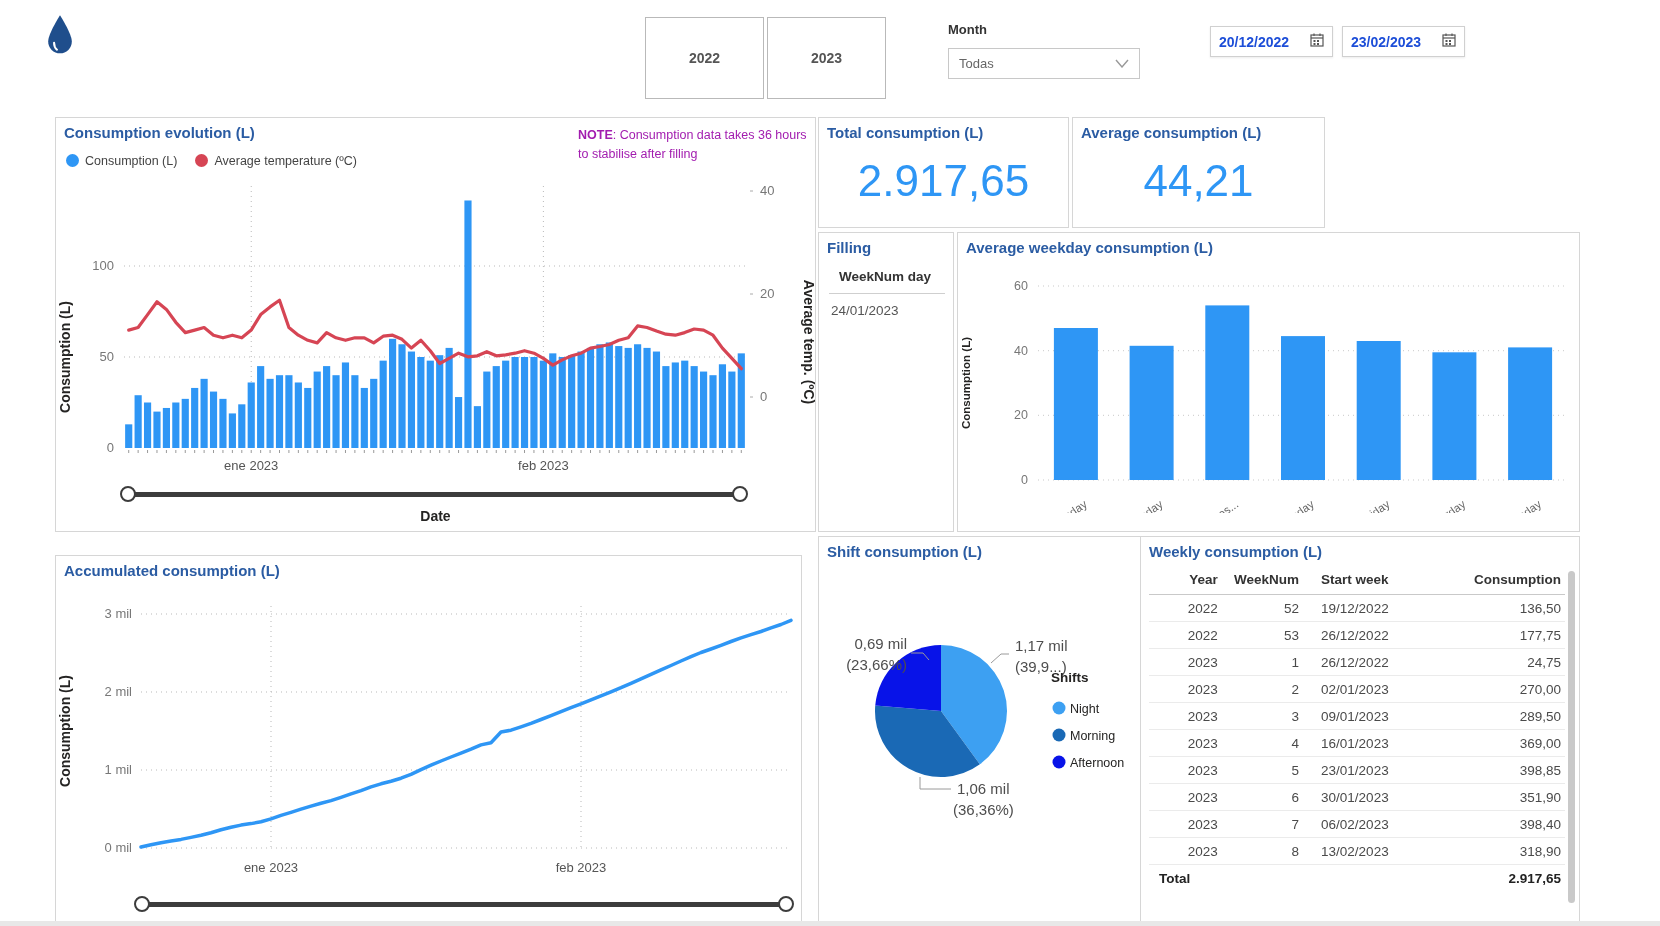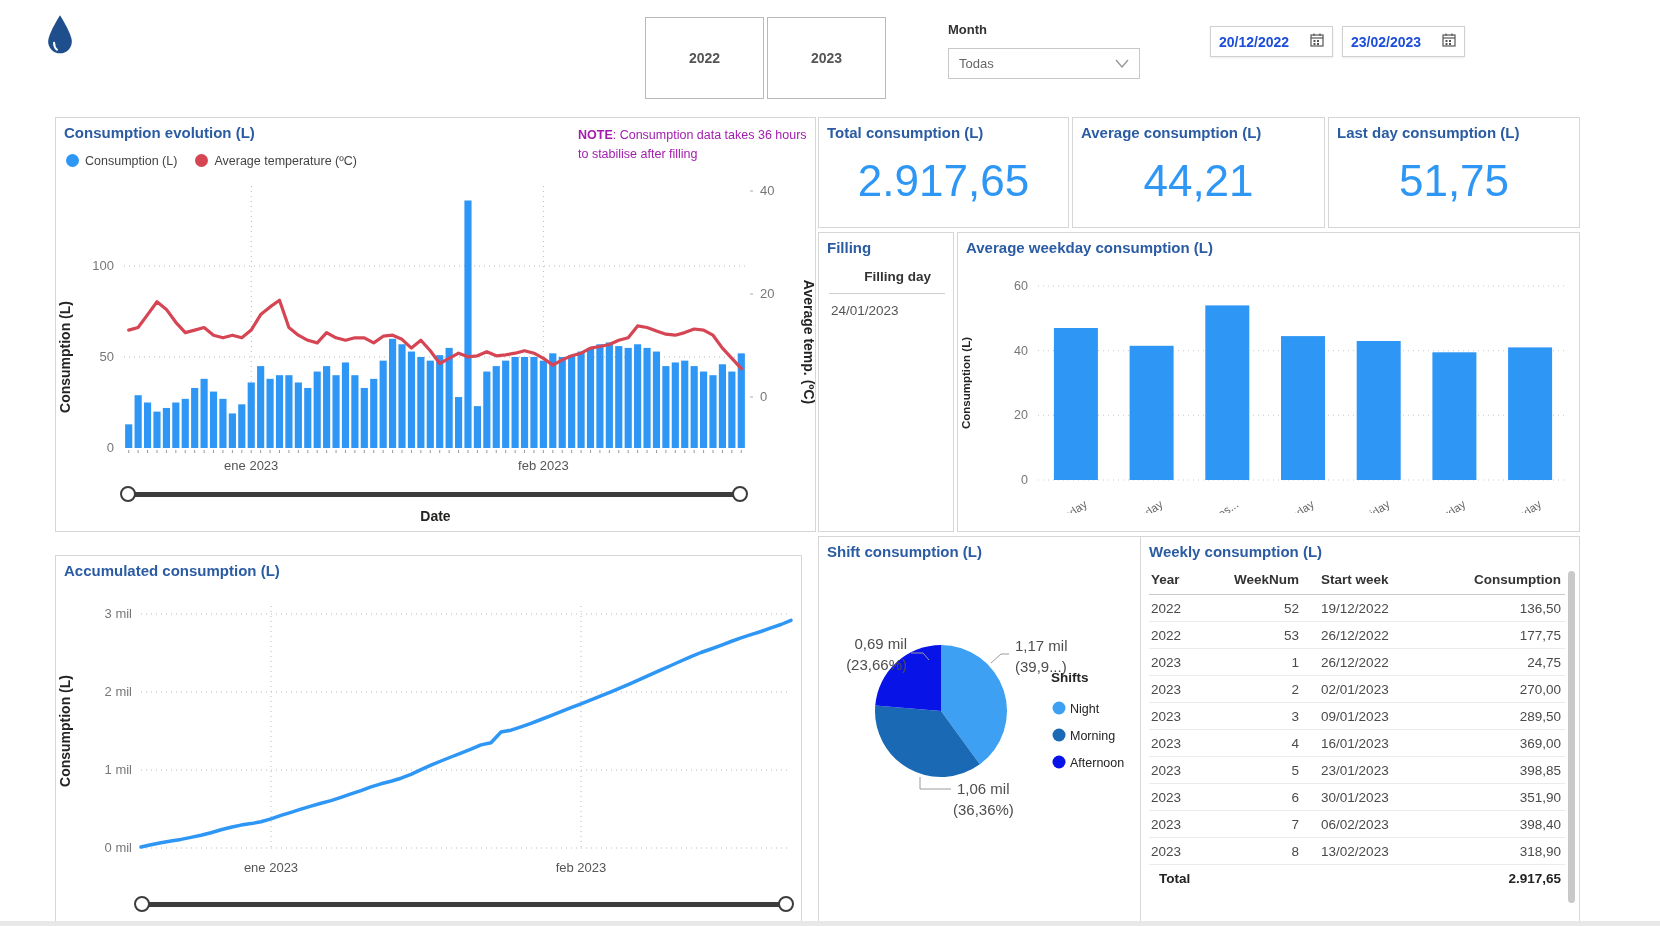--- a/index.html
+++ b/index.html
@@ -48,21 +48,21 @@
   
   .fill-col-hdr { position:absolute; left:0; right:8px; top:36px; text-align:right; font-size:13.5px; font-weight:bold; color:#333; padding-right:14px; }
   .fill-sep { position:absolute; left:10px; right:8px; top:60px; height:1px; background:#cfcfcf; }
   .fill-val { position:absolute; left:12px; top:70px; font-size:13.5px; color:#555; }
 
   
   .tbl-wrap { position:absolute; left:8px; right:14px; top:30px; }
   table.wk { width:100%; border-collapse:collapse; font-size:13.5px; color:#4a4a4a; }
   table.wk th { font-weight:bold; color:#333; padding:5px 2px 7px; border-bottom:1px solid #c9c9c9; }
   table.wk td { padding:5.5px 2px; border-bottom:1px solid #ebebeb; }
-  table.wk .c0 { width:17%; text-align:left; }
+  table.wk .c0 { width:17%; text-align:right; }
   table.wk .c1 { width:21%; text-align:right; padding-right:8px; }
   table.wk .c2 { width:33%; text-align:left; padding-left:14px; }
   table.wk .c3 { width:29%; text-align:right; padding-right:4px; }
   table.wk tr.total td { font-weight:bold; color:#222; border-bottom:none; border-top:1px solid #d5d5d5; }
   table.wk tr.total .c0 { text-align:left; padding-left:10px; }
   .tbl-scrollbar { position:absolute; right:4px; top:34px; width:7px; height:332px; background:#c9c9c9; border-radius:4px; }
 
   svg text { font-family:"Liberation Sans","DejaVu Sans",sans-serif; }
 </style>
 </head>
@@ -296,28 +296,24 @@
   </div>
 
   <div class="card" id="card-kpi-total">
     <div class="card-title">Total consumption (L)</div>
     <div class="kpi-value">2.917,65</div>
   </div>
   <div class="card" id="card-kpi-avg">
     <div class="card-title">Average consumption (L)</div>
     <div class="kpi-value">44,21</div>
   </div>
-  <div class="card" id="card-kpi-last">
-    <div class="card-title">Last day consumption (L)</div>
-    <div class="kpi-value">51,75</div>
-  </div>
 
   <div class="card" id="card-filling">
     <div class="card-title">Filling</div>
-    <div class="fill-col-hdr">Filling day</div>
+    <div class="fill-col-hdr">WeekNum day</div>
     <div class="fill-sep"></div>
     <div class="fill-val">24/01/2023</div>
   </div>
 
   <div class="card" id="card-weekday">
     <div class="card-title">Average weekday consumption (L)</div>
     <div class="chart-box" id="weekday-chart" style="top:28px; width:621px; height:252px;"><svg width="621" height="252" viewBox="0 0 621 252">
           <line x1="80" y1="219.0" x2="610" y2="219.0" stroke="#c9c9c9" stroke-width="1" stroke-dasharray="1,4" fill="none"></line>
           <text x="70" y="223.0" text-anchor="end" font-size="12.5" fill="#777777">0</text>
           <line x1="80" y1="154.3" x2="610" y2="154.3" stroke="#c9c9c9" stroke-width="1" stroke-dasharray="1,4" fill="none"></line>

